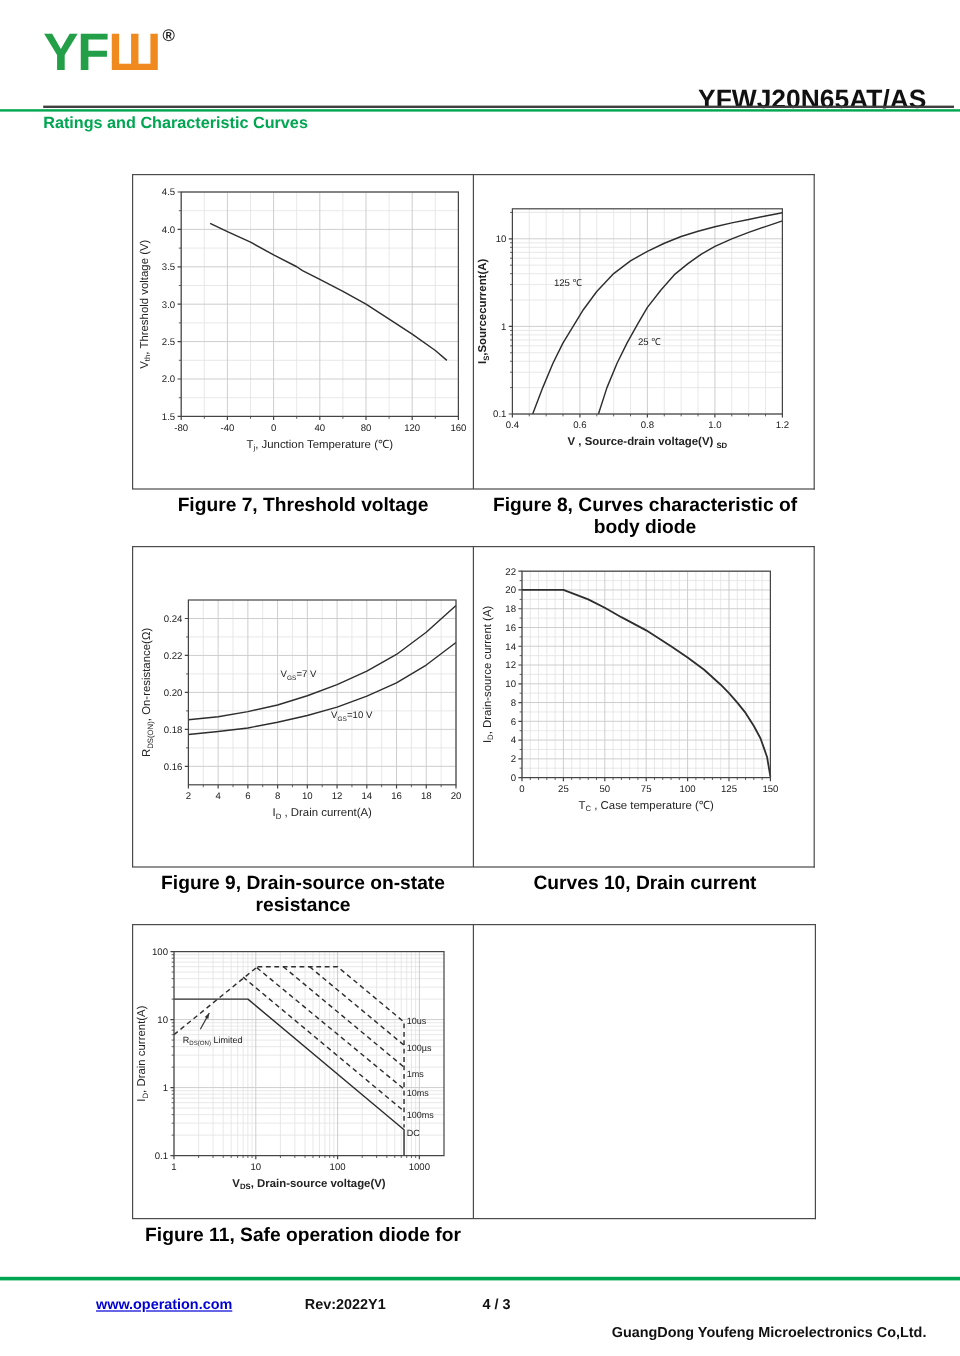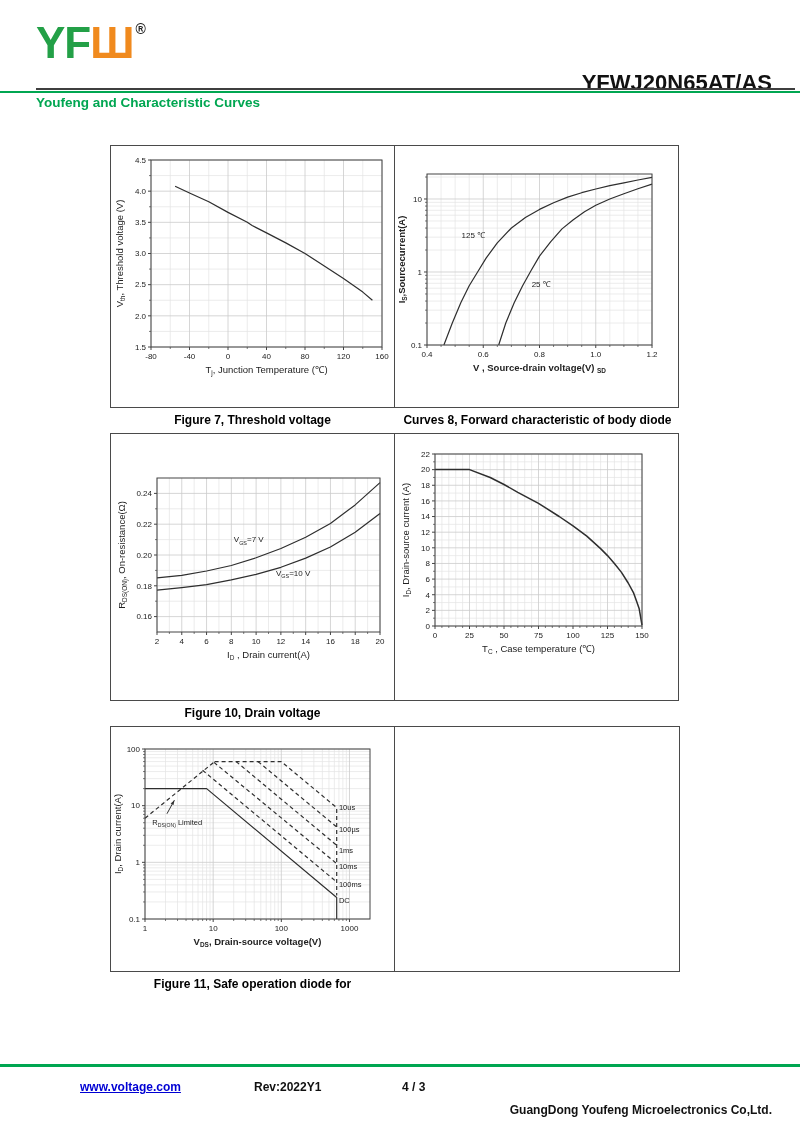--- a/index.html
+++ b/index.html
@@ -17,21 +17,21 @@
   .rule-green{position:absolute;left:0;right:0;top:91px;height:2px;background:#00a651;}
   .section-title{position:absolute;left:36px;top:95px;margin:0;font-size:13.5px;font-weight:bold;color:#00a651;}
   
   .figures{position:absolute;left:110px;top:145px;width:572px;}
   .fig-row{display:flex;}
   .cell{border:1px solid #4a4a4a;box-sizing:content-box;background:#fff;}
   .cell+.cell{border-left:none;}
   .cell svg{display:block;}
   .cell.empty{width:284px;}
   .cap-row{display:flex;}
-  .cap{width:285px;text-align:center;font-size:12px;font-weight:bold;color:#000;padding:5px 0 6px 0;}
+  .cap{width:285px;text-align:center;font-size:16px;font-weight:bold;color:#000;padding:5px 0 6px 0;}
   
   .footer-rule{top:1064px;height:3px;}
   .footer-row{position:absolute;top:1080px;left:0;width:800px;font-size:12px;font-weight:bold;color:#111;}
   .site{position:absolute;left:80px;color:#0000d4;text-decoration:underline;}
   .rev{position:absolute;left:254px;}
   .pageno{position:absolute;left:402px;}
   .company{position:absolute;right:28px;margin-top:23px;}
   svg text{font-family:"Liberation Sans",sans-serif;}
 </style>
 </head>
@@ -39,21 +39,21 @@
 
 <div class="page">
 
   <header>
     <div class="logo">
       <div class="logo-row"><span class="logo-yf">YF</span><span class="logo-w">Ш</span><span class="logo-reg">®</span></div>
     </div>
     <div class="part-no">YFWJ20N65AT/AS</div>
     <div class="rule-dark"></div>
     <div class="rule-green"></div>
-    <h2 class="section-title">Youfeng and Characteristic Curves</h2>
+    <h2 class="section-title">Ratings and Characteristic Curves</h2>
   </header>
 
   <main class="figures">
     <div class="fig-row">
       <div class="cell">
           <svg id="fig7" width="283" height="261">
             <rect x="40" y="14" width="231" height="187" fill="#ffffff"></rect>
             <line x1="59.25" y1="14" x2="59.25" y2="201" stroke="#e4e4e4" stroke-width="0.7"></line>
             <line x1="97.75" y1="14" x2="97.75" y2="201" stroke="#e4e4e4" stroke-width="0.7"></line>
             <line x1="136.25" y1="14" x2="136.25" y2="201" stroke="#e4e4e4" stroke-width="0.7"></line>
@@ -216,21 +216,21 @@
             <line x1="30" y1="31.021721579118235" x2="32" y2="31.021721579118235" stroke="#444" stroke-width="0.7"></line>
             <text x="144.5" y="225" text-anchor="middle" font-size="9.5" fill="#222" font-weight="bold"><tspan>V , Source-drain voltage(V) </tspan><tspan font-size="0.68em" dy="2.2">SD</tspan></text>
             <text x="10" y="113.5" text-anchor="middle" font-size="9.5" fill="#222" transform="rotate(-90 10 113.5)" font-weight="bold"><tspan>I</tspan><tspan font-size="0.68em" dy="2.2">S</tspan><tspan dy="-2.2">,Sourcecurrent(A)</tspan></text>
             <text x="66.59375" y="92.24298313533012" text-anchor="start" font-size="8" fill="#222"><tspan>125 ℃</tspan></text>
             <text x="136.625" y="141.15434301693136" text-anchor="start" font-size="8" fill="#222"><tspan>25 ℃</tspan></text>
           </svg>
         </div>
     </div>
     <div class="cap-row">
       <div class="cap">Figure 7, Threshold voltage</div>
-      <div class="cap">Curves 8, Forward characteristic of body diode</div>
+      <div class="cap">Figure 8, Curves characteristic of body diode</div>
     </div>
 
     <div class="fig-row">
       <div class="cell">
           <svg id="fig9" width="283" height="266">
             <rect x="46" y="44" width="223" height="154" fill="#ffffff"></rect>
             <line x1="58.388888888888886" y1="44" x2="58.388888888888886" y2="198" stroke="#e4e4e4" stroke-width="0.7"></line>
             <line x1="83.16666666666666" y1="44" x2="83.16666666666666" y2="198" stroke="#e4e4e4" stroke-width="0.7"></line>
             <line x1="107.94444444444446" y1="44" x2="107.94444444444446" y2="198" stroke="#e4e4e4" stroke-width="0.7"></line>
             <line x1="132.72222222222223" y1="44" x2="132.72222222222223" y2="198" stroke="#e4e4e4" stroke-width="0.7"></line>
@@ -441,21 +441,22 @@
             <line x1="38" y1="74.72727272727273" x2="40" y2="74.72727272727273" stroke="#444" stroke-width="0.7"></line>
             <line x1="38" y1="59.09090909090909" x2="40" y2="59.09090909090909" stroke="#444" stroke-width="0.7"></line>
             <line x1="38" y1="43.45454545454544" x2="40" y2="43.45454545454544" stroke="#444" stroke-width="0.7"></line>
             <line x1="38" y1="27.818181818181813" x2="40" y2="27.818181818181813" stroke="#444" stroke-width="0.7"></line>
             <text x="143.5" y="218" text-anchor="middle" font-size="9.5" fill="#222"><tspan>T</tspan><tspan font-size="0.68em" dy="2.2">C</tspan><tspan dy="-2.2"> , Case temperature (℃)</tspan></text>
             <text x="14" y="106" text-anchor="middle" font-size="9.5" fill="#222" transform="rotate(-90 14 106)"><tspan>I</tspan><tspan font-size="0.68em" dy="2.2">D</tspan><tspan dy="-2.2">, Drain-source current (A)</tspan></text>
           </svg>
         </div>
     </div>
     <div class="cap-row">
-      <div class="cap">Figure 10, Drain voltage</div>
+      <div class="cap">Figure 9, Drain-source on-state resistance</div>
+      <div class="cap">Curves 10, Drain current</div>
     </div>
 
     <div class="fig-row">
       <div class="cell">
           <svg id="fig11" width="283" height="244">
             <rect x="34" y="22" width="225" height="170" fill="#ffffff"></rect>
             <line x1="54.51836824062907" y1="22" x2="54.51836824062907" y2="192" stroke="#e4e4e4" stroke-width="0.7"></line>
             <line x1="66.520844237385" y1="22" x2="66.520844237385" y2="192" stroke="#e4e4e4" stroke-width="0.7"></line>
             <line x1="75.03673648125815" y1="22" x2="75.03673648125815" y2="192" stroke="#e4e4e4" stroke-width="0.7"></line>
             <line x1="81.64217567916123" y1="22" x2="81.64217567916123" y2="192" stroke="#e4e4e4" stroke-width="0.7"></line>
@@ -600,20 +601,20 @@
     </div>
     <div class="cap-row">
       <div class="cap">Figure 11, Safe operation diode for</div>
       <div class="cap"></div>
     </div>
   </main>
 
   <footer>
     <div class="rule-green footer-rule"></div>
     <div class="footer-row">
-      <a href="#" class="site">www.voltage.com</a>
+      <a href="#" class="site">www.operation.com</a>
       <span class="rev">Rev:2022Y1</span>
       <span class="pageno">4 / 3</span>
       <span class="company">GuangDong Youfeng Microelectronics Co,Ltd.</span>
     </div>
   </footer>
 
 </div>
 
 </body></html>

